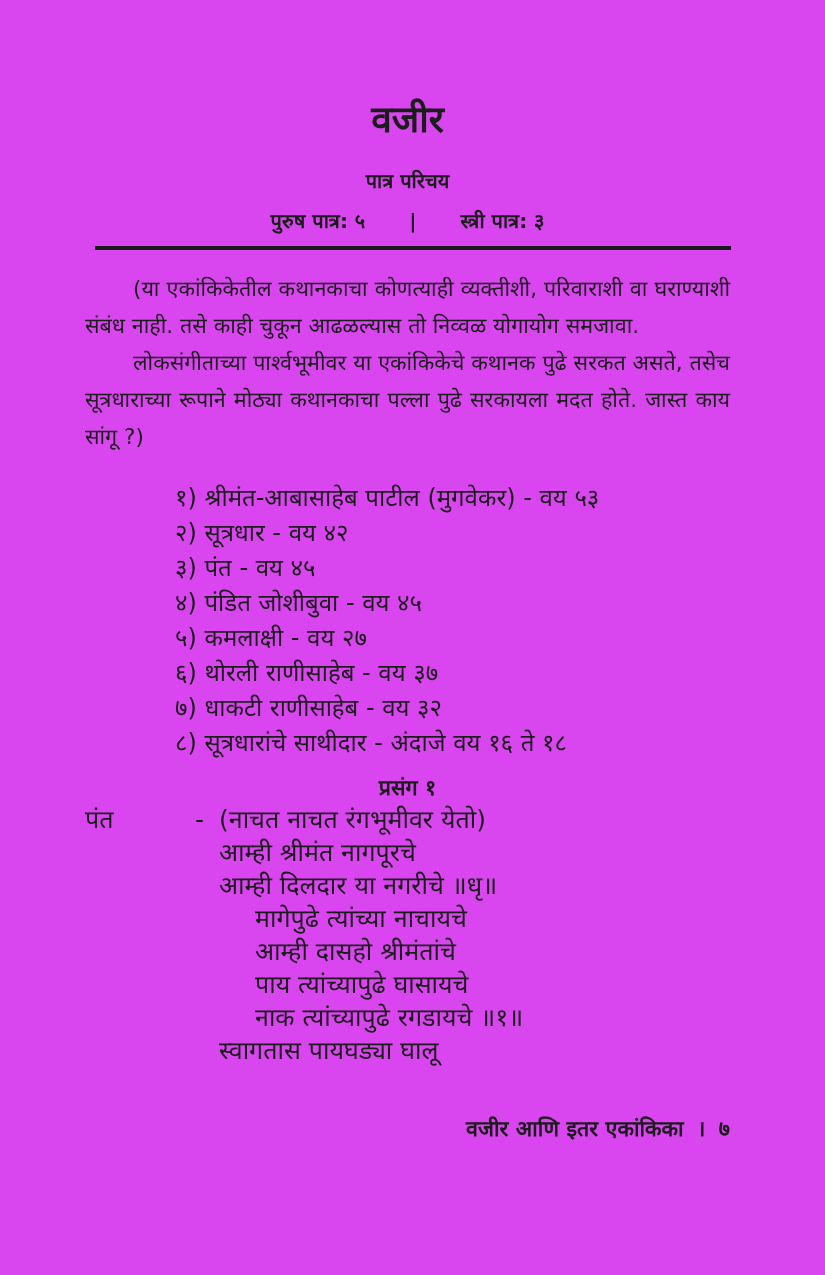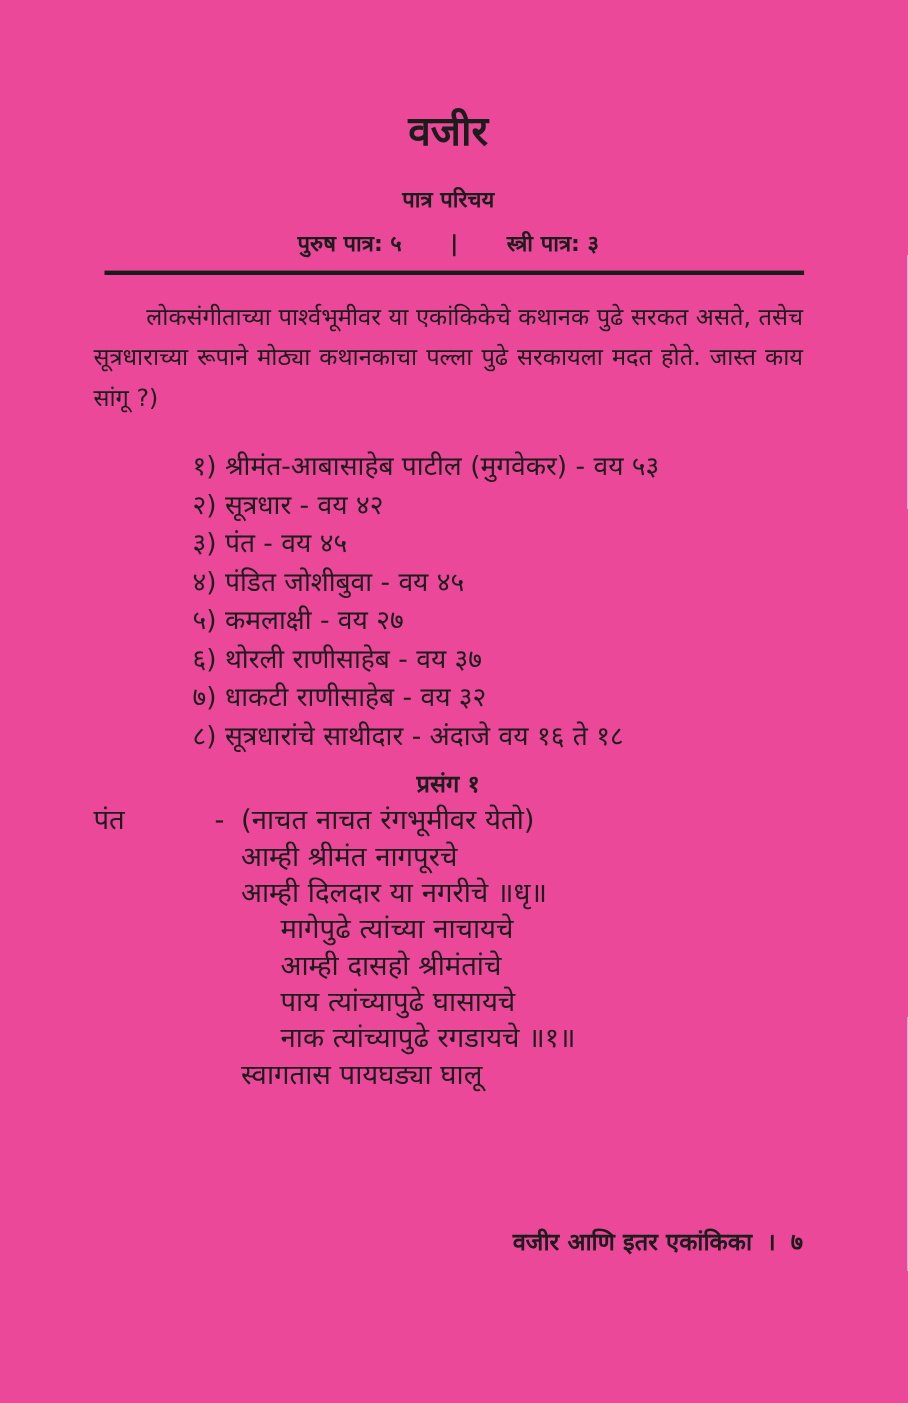--- a/index.html
+++ b/index.html
@@ -4,21 +4,21 @@
 <style>
   html, body {
     margin: 0;
     padding: 0;
     background: #ffffff;
   }
   .page {
     position: relative;
     width: 825px;
     height: 1275px;
-    background: #ec4899;
+    background: #d946ef;
     color: #1c1c1c;
     font-family: "DejaVu Sans", sans-serif;
     overflow: hidden;
     box-sizing: border-box;
     padding: 98px 95px 0 85px;
   }
   .page-title {
     margin: 0 0 26px 0;
     text-align: center;
     font-size: 37px;
@@ -110,20 +110,21 @@
 
   <div class="cast-counts">
     <span>पुरुष पात्र: ५</span>
     <span>|</span>
     <span>स्त्री पात्र: ३</span>
   </div>
 
   <hr class="title-rule">
 
   <section class="intro-note">
+    <p>(या एकांकिकेतील कथानकाचा कोणत्याही व्यक्तीशी, परिवाराशी वा घराण्याशी संबंध नाही. तसे काही चुकून आढळल्यास तो निव्वळ योगायोग समजावा.</p>
     <p>लोकसंगीताच्या पार्श्वभूमीवर या एकांकिकेचे कथानक पुढे सरकत असते, तसेच सूत्रधाराच्या रूपाने मोठ्या कथानकाचा पल्ला पुढे सरकायला मदत होते. जास्त काय सांगू ?)</p>
   </section>
 
   <section class="cast-list">
     <div>१) श्रीमंत-आबासाहेब पाटील (मुगवेकर) - वय ५३</div>
     <div>२) सूत्रधार - वय ४२</div>
     <div>३) पंत - वय ४५</div>
     <div>४) पंडित जोशीबुवा - वय ४५</div>
     <div>५) कमलाक्षी - वय २७</div>
     <div>६) थोरली राणीसाहेब - वय ३७</div>

